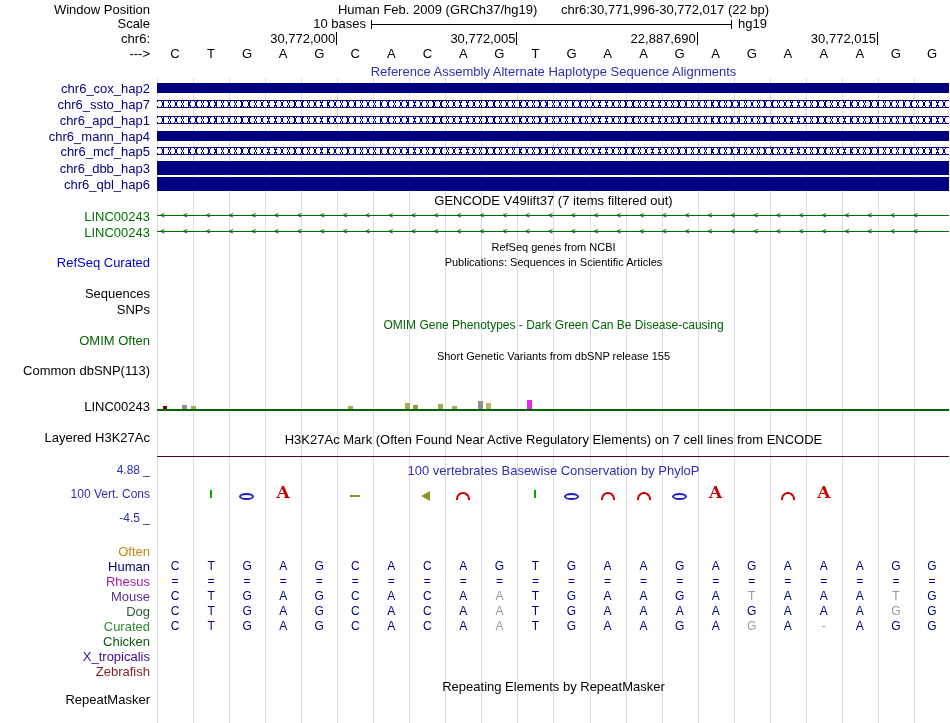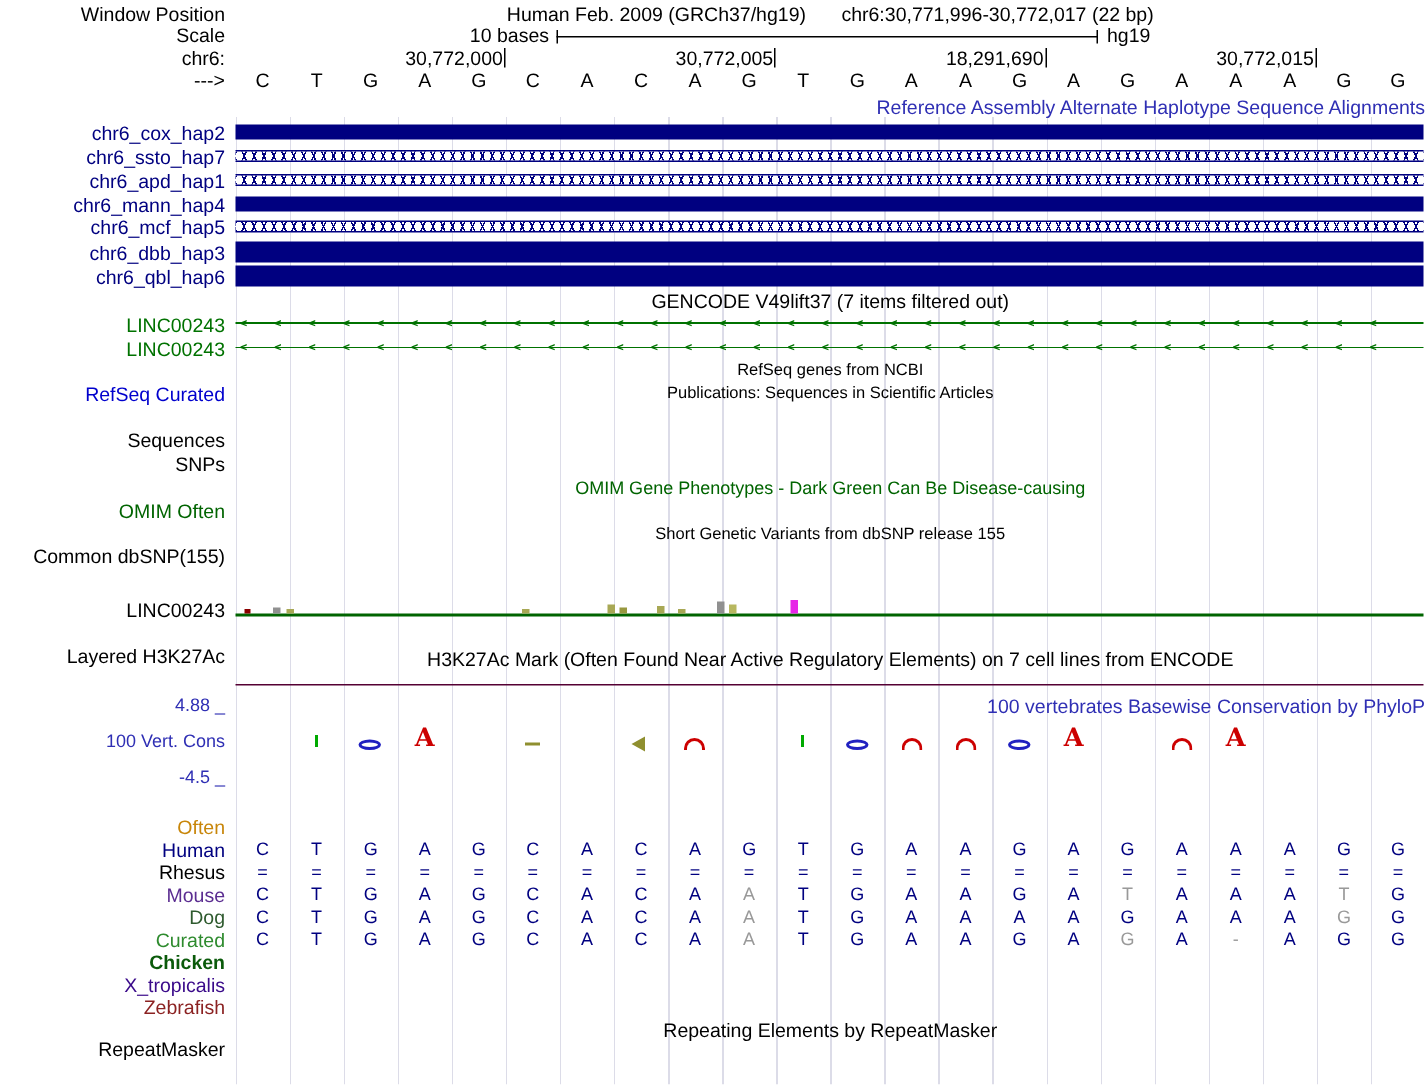--- a/index.html
+++ b/index.html
@@ -7,21 +7,21 @@
            font-family:"Liberation Sans","DejaVu Sans",sans-serif;color:#000;}
   .gridlines{position:absolute;left:157px;top:78px;width:794px;height:645px;
              background:repeating-linear-gradient(to right,#dcdce8 0,#dcdce8 1px,transparent 1px,transparent 36.045px);}
   .lbl{position:absolute;right:800px;font-size:13px;white-space:nowrap;text-align:right;}
   .navy-lbl{color:#000080;}
   .green-lbl{color:#007200;}
   .omim-lbl{color:#006400;}
   .blue-lbl{color:#0000CD;}
   .blue-num{color:#2F2FB4;font-size:12px;}
   .title{position:absolute;left:157px;width:793px;text-align:center;font-size:13px;white-space:nowrap;}
-  .title.blue{color:#2F2FB4;text-align:right;}
+  .title.blue{color:#2F2FB4;}
   .title.small{font-size:11px;}
   .title.green{color:#006400;font-size:12px;}
   .hdr span{margin:0 10px;}
   .scale-text{position:absolute;top:16px;right:584px;font-size:13px;}
   .scale-bar{position:absolute;top:24px;left:371px;width:361px;height:1px;background:#000;}
   .scale-bar i{position:absolute;top:-4px;width:1px;height:9px;background:#000;}
   .scale-bar i.l{left:0}.scale-bar i.r{right:0}
   .scale-right{position:absolute;top:16px;left:738px;font-size:13px;}
   .coord-num{position:absolute;top:31px;font-size:13px;white-space:nowrap;}
   .coord-tick{position:absolute;top:32px;width:1px;height:13px;background:#000;}
@@ -65,21 +65,21 @@
       <i class="r"></i>
     </div>
   <div class="scale-right">hg19</div>
 
   <div class="lbl" style="top:31px">chr6:</div>
   <div id="coord-ticks">
       <div class="coord-num" style="right: 614.773px;">30,772,000</div>
       <div class="coord-tick" style="left: 336.227px;"></div>
       <div class="coord-num" style="right: 434.545px;">30,772,005</div>
       <div class="coord-tick" style="left: 516.455px;"></div>
-      <div class="coord-num" style="right: 254.318px;">18,291,690</div>
+      <div class="coord-num" style="right: 254.318px;">22,887,690</div>
       <div class="coord-tick" style="left: 696.682px;"></div>
       <div class="coord-num" style="right: 74.0909px;">30,772,015</div>
       <div class="coord-tick" style="left: 876.909px;"></div>
     </div>
 
   <div class="lbl" style="top:46px">---&gt;</div>
   <div id="seq-row">
       <div class="base" style="left: 175.023px;">C</div>
       <div class="base" style="left: 211.068px;">T</div>
       <div class="base" style="left: 247.114px;">G</div>
@@ -134,21 +134,21 @@
   <div class="lbl blue-lbl" style="top:255px">RefSeq Curated</div>
 
   <div class="title small" style="top:256px">Publications: Sequences in Scientific Articles</div>
   <div class="lbl" style="top:286px">Sequences</div>
   <div class="lbl" style="top:302px">SNPs</div>
 
   <div class="title green" style="top:318px">OMIM Gene Phenotypes - Dark Green Can Be Disease-causing</div>
   <div class="lbl omim-lbl" style="top:333px">OMIM Often</div>
 
   <div class="title small" style="top:350px">Short Genetic Variants from dbSNP release 155</div>
-  <div class="lbl" style="top:363px">Common dbSNP(155)</div>
+  <div class="lbl" style="top:363px">Common dbSNP(113)</div>
 
   <div class="lbl" style="top:399px">LINC00243</div>
   <div class="gtex-baseline"></div>
   <div id="gtex-bars">
       <div class="gtex-bar" style="left: 163px; width: 4px; top: 406px; height: 3px; background: rgb(139, 0, 0);"></div>
       <div class="gtex-bar" style="left: 182px; width: 5px; top: 405px; height: 4px; background: rgb(144, 144, 144);"></div>
       <div class="gtex-bar" style="left: 191px; width: 5px; top: 406px; height: 3px; background: rgb(168, 168, 85);"></div>
       <div class="gtex-bar" style="left: 348px; width: 5px; top: 406px; height: 3px; background: rgb(168, 168, 85);"></div>
       <div class="gtex-bar" style="left: 405px; width: 5px; top: 403px; height: 6px; background: rgb(168, 168, 85);"></div>
       <div class="gtex-bar" style="left: 413px; width: 5px; top: 405px; height: 4px; background: rgb(152, 152, 63);"></div>
@@ -202,21 +202,21 @@
       <div class="abase" style="left: 607.568px; top: 559px;">A</div>
       <div class="abase" style="left: 643.614px; top: 559px;">A</div>
       <div class="abase" style="left: 679.659px; top: 559px;">G</div>
       <div class="abase" style="left: 715.705px; top: 559px;">A</div>
       <div class="abase" style="left: 751.75px; top: 559px;">G</div>
       <div class="abase" style="left: 787.795px; top: 559px;">A</div>
       <div class="abase" style="left: 823.841px; top: 559px;">A</div>
       <div class="abase" style="left: 859.886px; top: 559px;">A</div>
       <div class="abase" style="left: 895.932px; top: 559px;">G</div>
       <div class="abase" style="left: 931.977px; top: 559px;">G</div>
-      <div class="lbl" style="top: 574px; color: #000000;">Rhesus</div>
+      <div class="lbl" style="top: 574px; color: #a21caf;">Rhesus</div>
       <div class="abase" style="left: 175.023px; top: 574px;">=</div>
       <div class="abase" style="left: 211.068px; top: 574px;">=</div>
       <div class="abase" style="left: 247.114px; top: 574px;">=</div>
       <div class="abase" style="left: 283.159px; top: 574px;">=</div>
       <div class="abase" style="left: 319.205px; top: 574px;">=</div>
       <div class="abase" style="left: 355.25px; top: 574px;">=</div>
       <div class="abase" style="left: 391.295px; top: 574px;">=</div>
       <div class="abase" style="left: 427.341px; top: 574px;">=</div>
       <div class="abase" style="left: 463.386px; top: 574px;">=</div>
       <div class="abase" style="left: 499.432px; top: 574px;">=</div>
@@ -294,20 +294,20 @@
       <div class="abase" style="left: 607.568px; top: 619px;">A</div>
       <div class="abase" style="left: 643.614px; top: 619px;">A</div>
       <div class="abase" style="left: 679.659px; top: 619px;">G</div>
       <div class="abase" style="left: 715.705px; top: 619px;">A</div>
       <div class="abase dim" style="left: 751.75px; top: 619px;">G</div>
       <div class="abase" style="left: 787.795px; top: 619px;">A</div>
       <div class="abase dim" style="left: 823.841px; top: 619px;">-</div>
       <div class="abase" style="left: 859.886px; top: 619px;">A</div>
       <div class="abase" style="left: 895.932px; top: 619px;">G</div>
       <div class="abase" style="left: 931.977px; top: 619px;">G</div>
-      <div class="lbl" style="top: 634px; color: rgb(10, 90, 10); font-weight: bold;">Chicken</div>
+      <div class="lbl" style="top: 634px; color: rgb(10, 90, 10);">Chicken</div>
       <div class="lbl" style="top: 649px; color: rgb(58, 10, 138);">X_tropicalis</div>
       <div class="lbl" style="top: 664px; color: rgb(139, 34, 34);">Zebrafish</div>
     </div>
 
   <div class="title" style="top:679px">Repeating Elements by RepeatMasker</div>
   <div class="lbl" style="top:692px">RepeatMasker</div>
 </div>
 
 </body></html>

